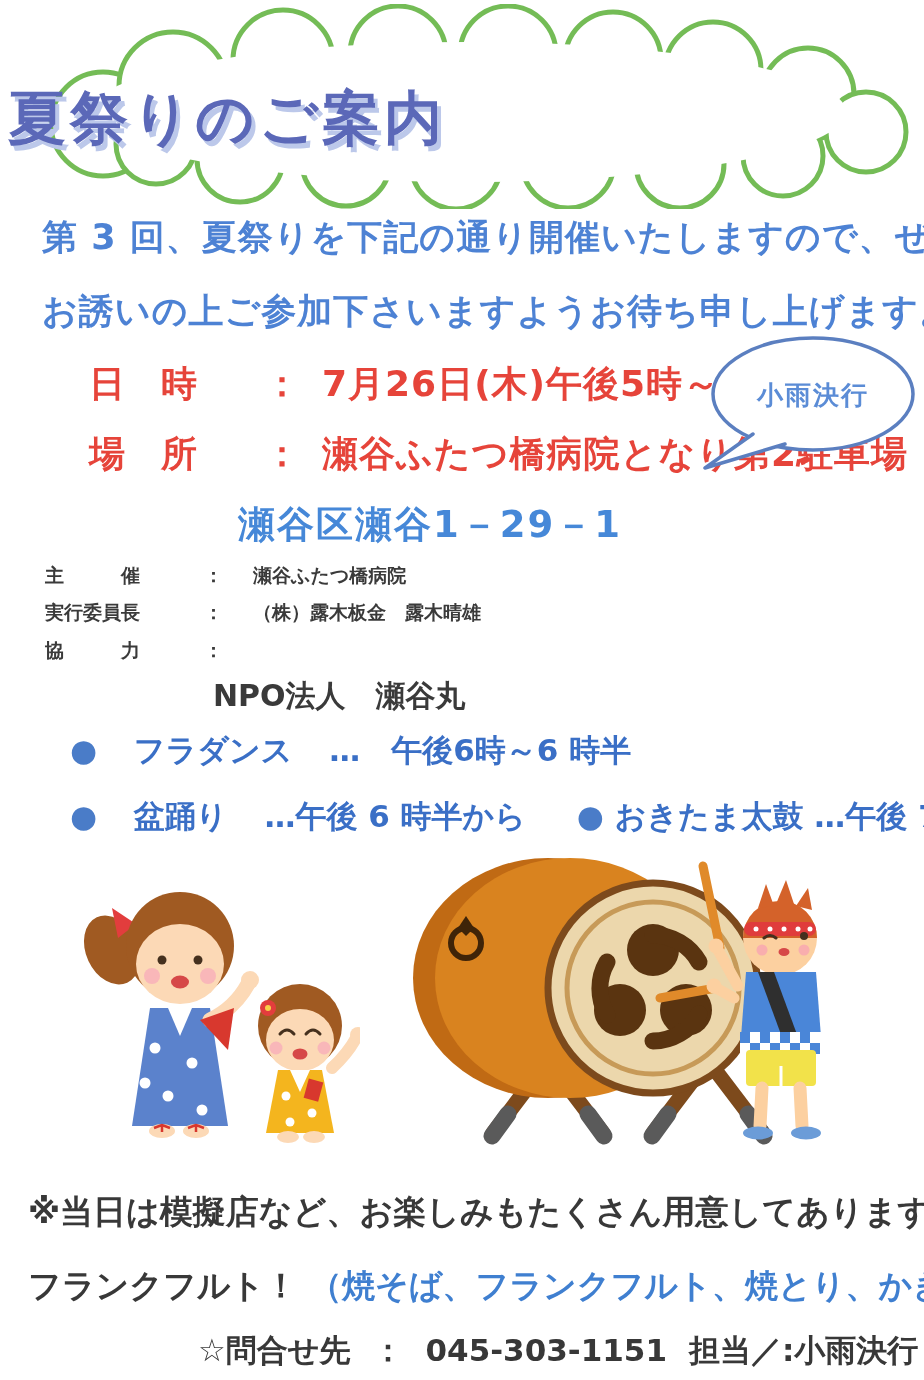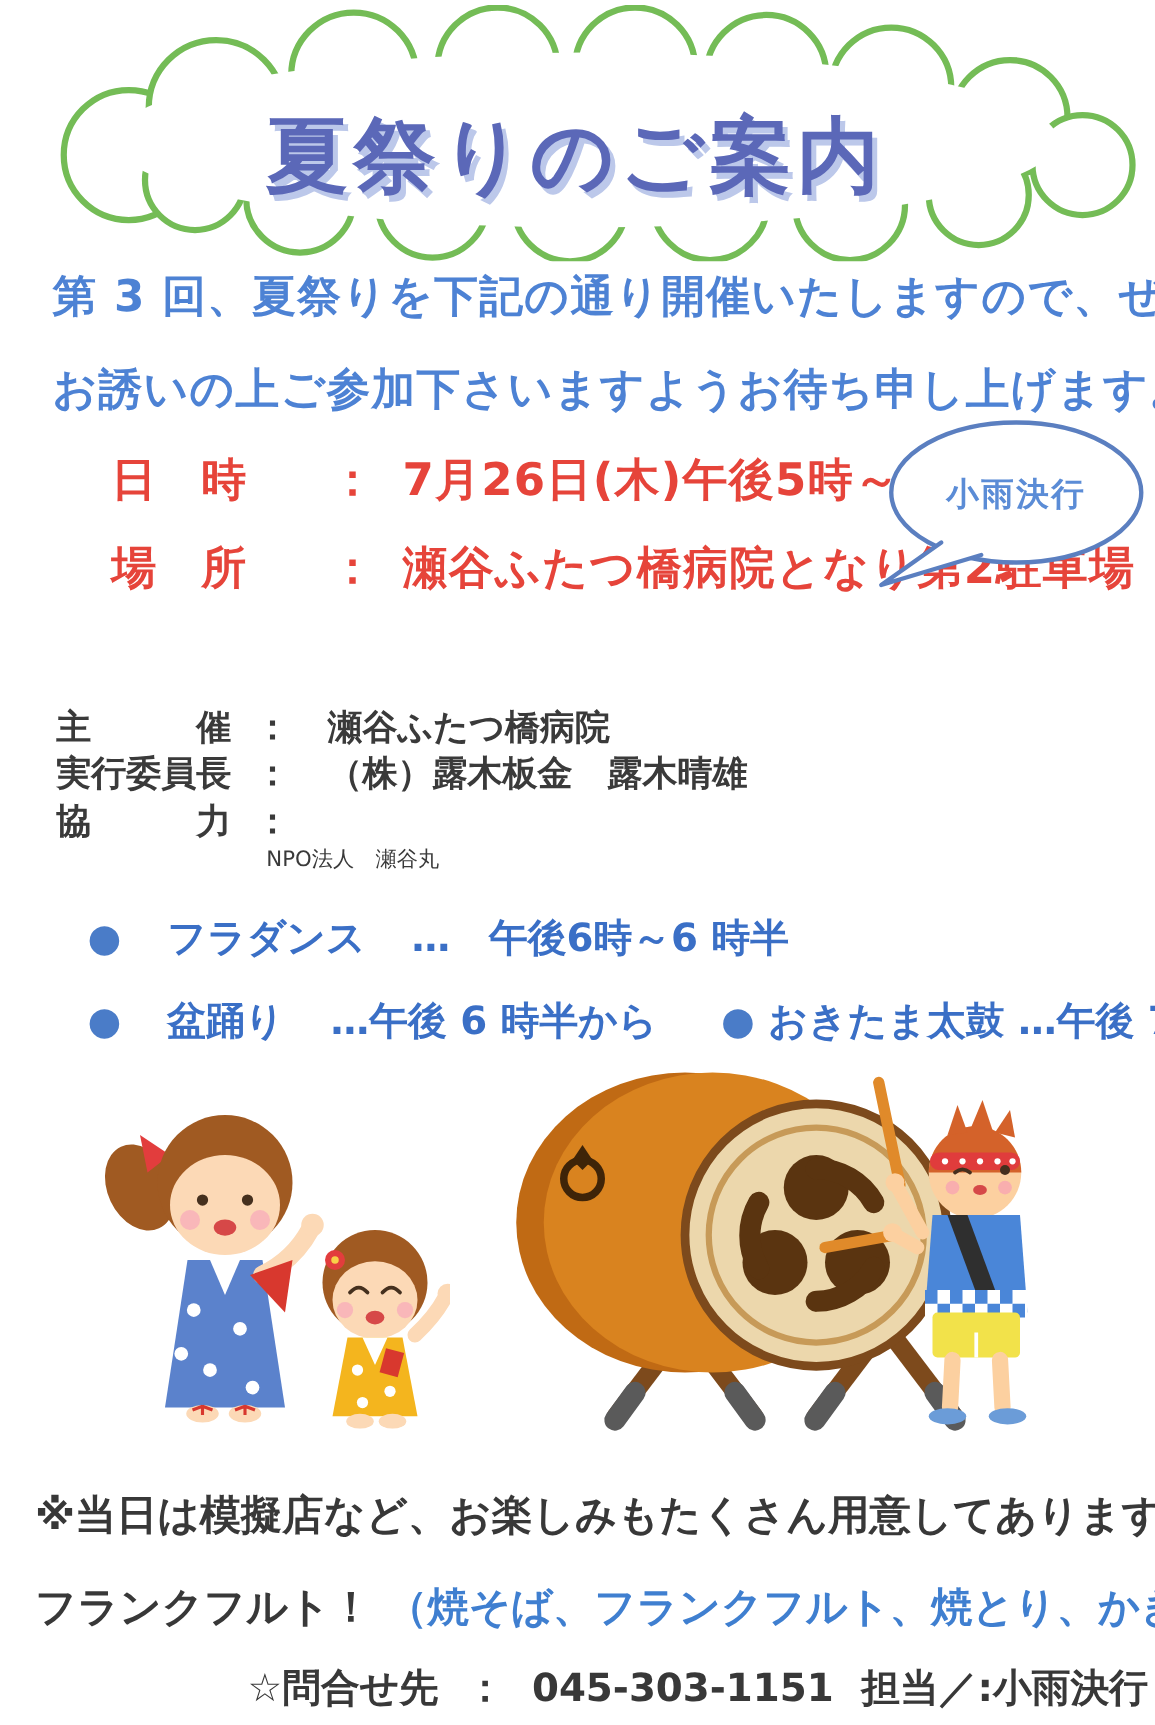--- a/index.html
+++ b/index.html
@@ -4,41 +4,41 @@
 <style>
   html,body{margin:0;padding:0;background:#e8e8e8;}
   .page{
     position:relative;width:924px;height:1380px;background:#ffffff;
     overflow:hidden;margin:0 auto;
     font-family:"DejaVu Sans","Liberation Sans",sans-serif;
   }
   .abs{position:absolute;}
   
   .title-text{
-    left:8px;top:80px;width:904px;text-align:center;
-    font-size:66px;font-weight:bold;color:#5b68b8;letter-spacing:4px;
+    left:8px;top:80px;width:904px;text-align:left;
+    font-size:58px;font-weight:bold;color:#5b68b8;letter-spacing:4px;
     text-shadow:4px 5px 0 #bcc8ea;white-space:nowrap;
   }
   
   .intro-line{left:42px;color:#4d82d4;font-size:35px;font-weight:600;letter-spacing:1px;white-space:nowrap;}
   
   .sched-row{left:48px;color:#e6443a;font-size:36px;font-weight:bold;white-space:nowrap;display:flex;align-items:baseline;}
   .sched-label{display:inline-block;width:175px;margin-left:41px;}
   .sched-sep{display:inline-block;width:30px;}
   .sched-value{margin-left:28px;letter-spacing:1px;}
   .address{left:238px;top:500px;color:#4688d8;font-size:37px;font-weight:600;letter-spacing:2px;white-space:nowrap;}
   
   .bubble{left:695px;top:332px;width:225px;height:140px;}
   .bubble text{font-size:26px;font-weight:600;fill:#5b8cd6;letter-spacing:2px;}
   
-  .org-row{left:45px;color:#3a3a3a;font-size:28px;font-weight:600;white-space:nowrap;display:flex;align-items:center;}
+  .org-row{left:45px;color:#3a3a3a;font-size:19px;font-weight:600;white-space:nowrap;display:flex;align-items:center;}
   .org-label{display:inline-block;width:145px;}
   .org-sep{display:inline-block;margin:0 16px 0 14px;}
   .org-value{margin-left:14px;}
-  .org-cont{left:213px;color:#3a3a3a;font-size:17px;font-weight:400;white-space:nowrap;}
+  .org-cont{left:213px;color:#3a3a3a;font-size:30px;font-weight:700;white-space:nowrap;}
   
   .event-line{left:70px;color:#3a6fc6;font-size:31px;font-weight:bold;white-space:nowrap;text-align:center;}
   .ev-bullet{color:#4a7cc8;margin-right:26px;}
   .ev-gap{margin-right:26px;}
   .ev-gap2{margin-right:40px;}
   
   .note{left:28px;color:#383838;font-size:33px;font-weight:600;white-space:nowrap;}
   .note-blue{color:#3f7fd0;}
   .contact{left:198px;top:1330px;color:#383838;font-size:31px;font-weight:600;white-space:nowrap;display:flex;align-items:baseline;}
   .contact>span{margin-right:22px;}
@@ -84,20 +84,21 @@
     <span class="sched-sep">：</span>
     <span class="sched-value">瀬谷ふたつ橋病院となり第2駐車場</span>
   </div>
 
   <svg class="abs bubble" viewBox="0 0 225 140">
     <ellipse cx="118" cy="62" rx="100" ry="56" fill="#ffffff" stroke="#5b7fc0" stroke-width="3.5"></ellipse>
     <path d="M58,102 L10,136 L90,112" fill="#ffffff" stroke="#5b7fc0" stroke-width="3.5" stroke-linejoin="round" stroke-linecap="round"></path>
     <text x="118" y="72" text-anchor="middle">小雨決行</text>
   </svg>
 
+  <div class="abs address">瀬谷区瀬谷1－29－1</div>
 
   <div class="abs org-row" style="top:563px">
     <span class="org-label">主　　　催</span>
     <span class="org-sep">：</span>
     <span class="org-value">瀬谷ふたつ橋病院</span>
   </div>
   <div class="abs org-row" style="top:600px">
     <span class="org-label">実行委員長</span>
     <span class="org-sep">：</span>
     <span class="org-value">（株）露木板金　露木晴雄</span>

